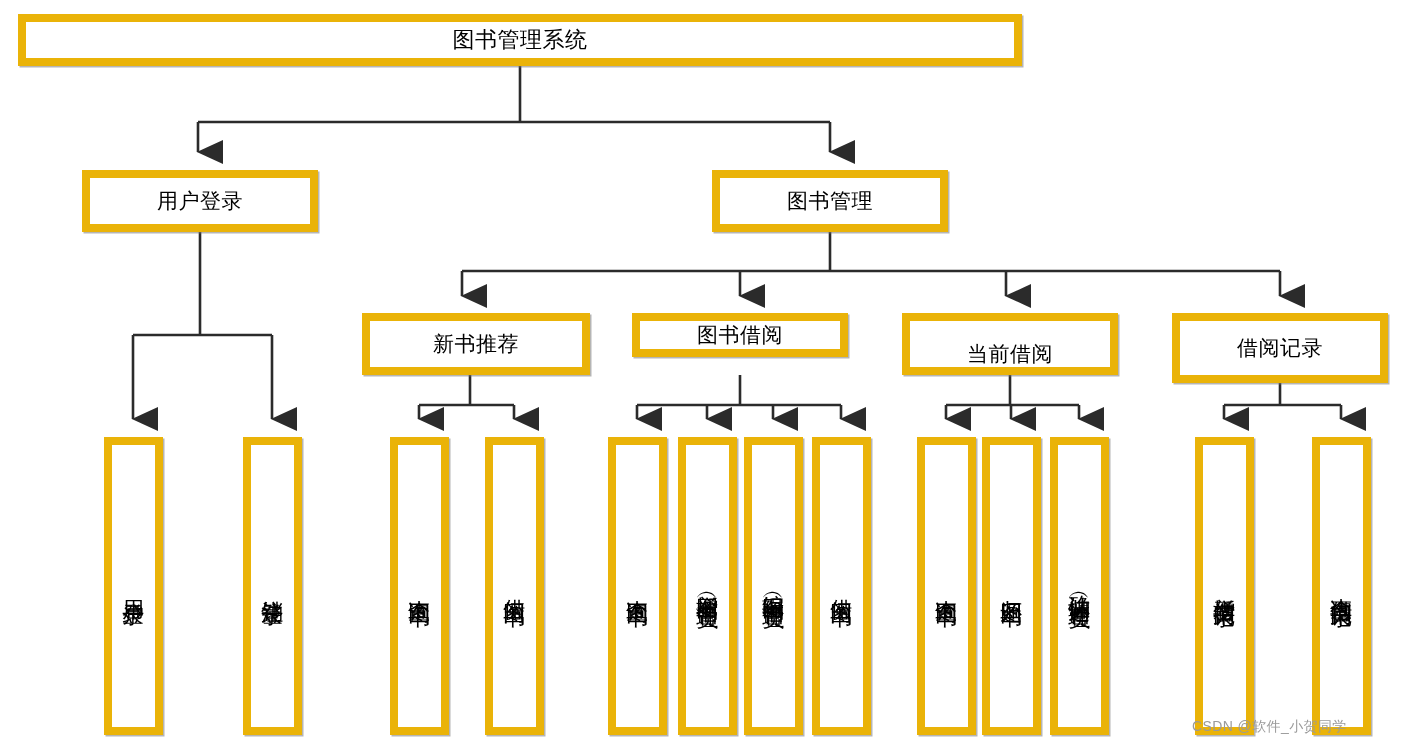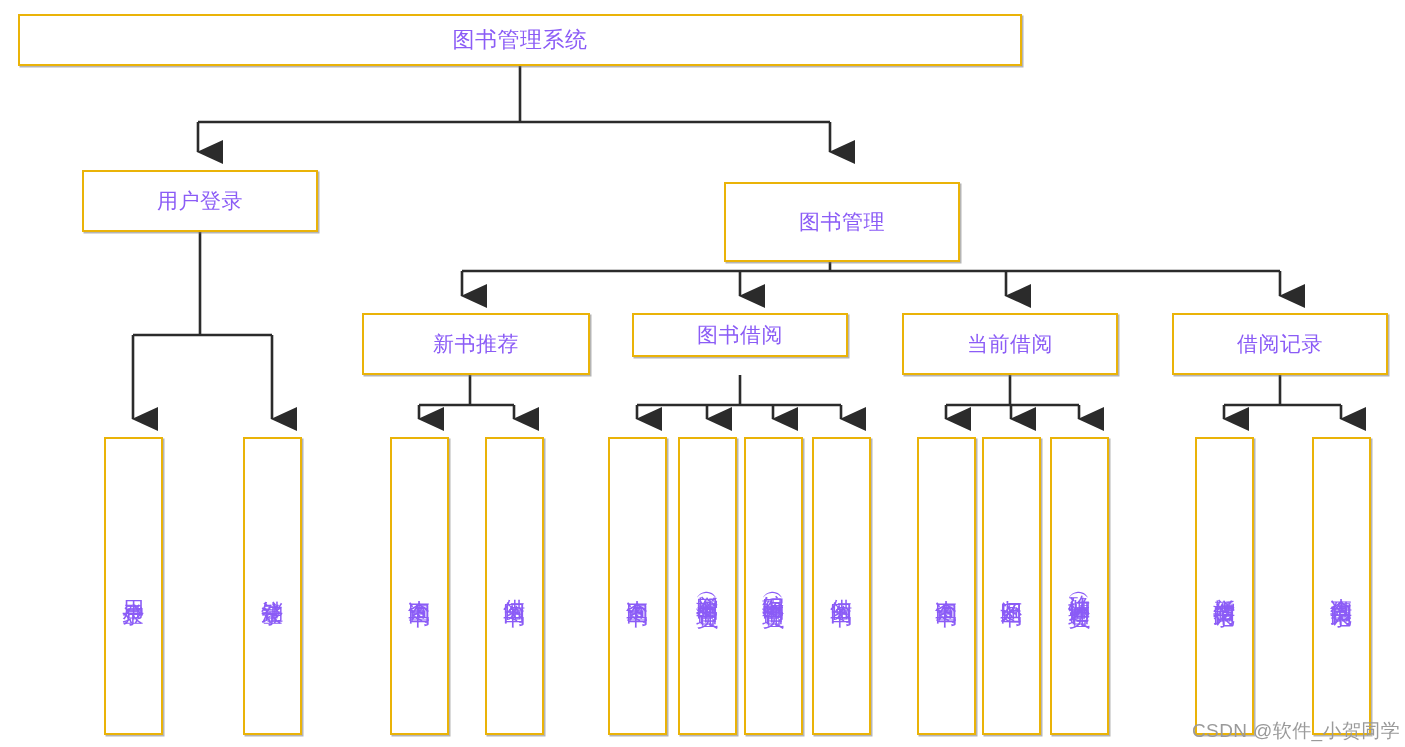--- a/index.html
+++ b/index.html
@@ -22,26 +22,26 @@
     left: 0;
     top: 0;
     width: 1405px;
     height: 747px;
     pointer-events: none;
   }
   .node {
     position: absolute;
     box-sizing: border-box;
     background: #ffffff;
-    border: 2px solid #eab308;
+    border: 8px solid #eab308;
     box-shadow: 1.5px 1.5px 0 rgba(120,120,120,0.55);
     display: flex;
     align-items: center;
     justify-content: center;
-    color: #8b5cf6;
+    color: #000000;
   }
   .node .label {
     display: block;
     text-align: center;
     line-height: 1.22;
     letter-spacing: 0.5px;
   }
   .node.horizontal .label {
     font-size: 21px;
   }
@@ -55,21 +55,21 @@
   .node.vertical .label {
     writing-mode: vertical-rl;
     text-orientation: upright;
     font-size: 22px;
     line-height: 1.06;
     letter-spacing: 2px;
     white-space: nowrap;
   }
   .watermark {
     position: absolute;
-    font-size: 19px;
+    font-size: 14px;
     color: #9a9a9a;
     white-space: nowrap;
     letter-spacing: 0.4px;
   }
 </style>
 </head>
 <body>
 
 <div id="canvas">
 
@@ -125,34 +125,34 @@
     </g>
   </svg>
 
   <div class="node root horizontal" style="left:18px; top:14px; width:1004px; height:52px;">
     <span class="label">图书管理系统</span>
   </div>
 
   <div class="node horizontal" style="left:82px; top:170px; width:236px; height:62px;">
     <span class="label">用户登录</span>
   </div>
-  <div class="node horizontal" style="left:712px; top:182px; width:236px; height:80px;margin-left:12px;">
+  <div class="node horizontal" style="left:712px; top:170px; width:236px; height:62px;">
     <span class="label">图书管理</span>
   </div>
 
   <div class="node horizontal" style="left:362px; top:313px; width:228px; height:62px;">
     <span class="label">新书推荐</span>
   </div>
   <div class="node horizontal" style="left:632px; top:313px; width:216px; height:44px;">
     <span class="label">图书借阅</span>
   </div>
-  <div class="node horizontal" style="left:902px; top:313px; width:216px; height:62px;">
+  <div class="node horizontal" style="left:902px; top:313px; width:216px; height:62px;align-items:flex-end;">
     <span class="label">当前借阅</span>
   </div>
-  <div class="node horizontal" style="left:1172px; top:313px; width:216px; height:62px;">
+  <div class="node horizontal" style="left:1172px; top:313px; width:216px; height:70px;">
     <span class="label">借阅记录</span>
   </div>
 
   <div class="node vertical" style="left:104px; top:437px; width:59px; height:298px;">
     <span class="label">用户登录</span>
   </div>
   <div class="node vertical" style="left:243px; top:437px; width:59px; height:298px;">
     <span class="label">注销登录</span>
   </div>
   <div class="node vertical" style="left:390px; top:437px; width:59px; height:298px;">

